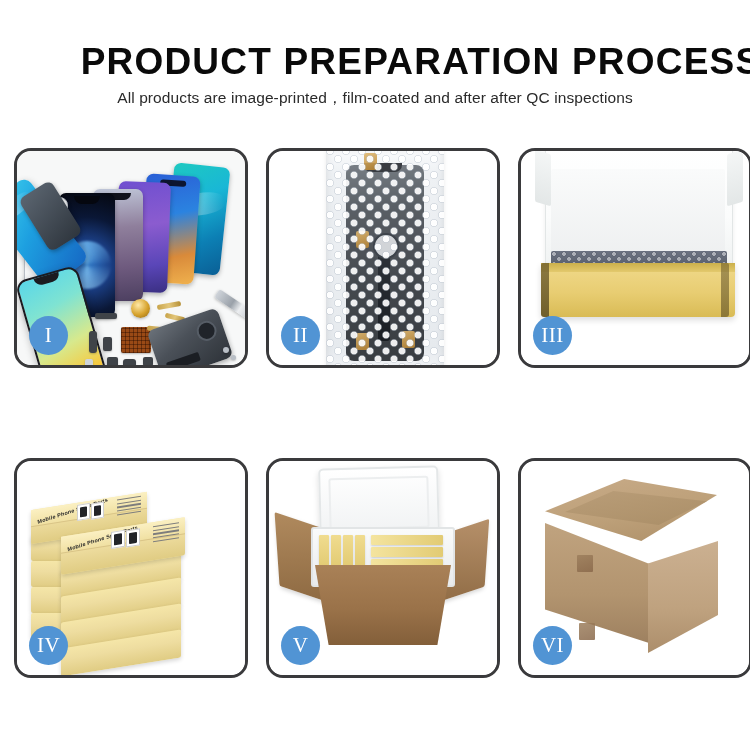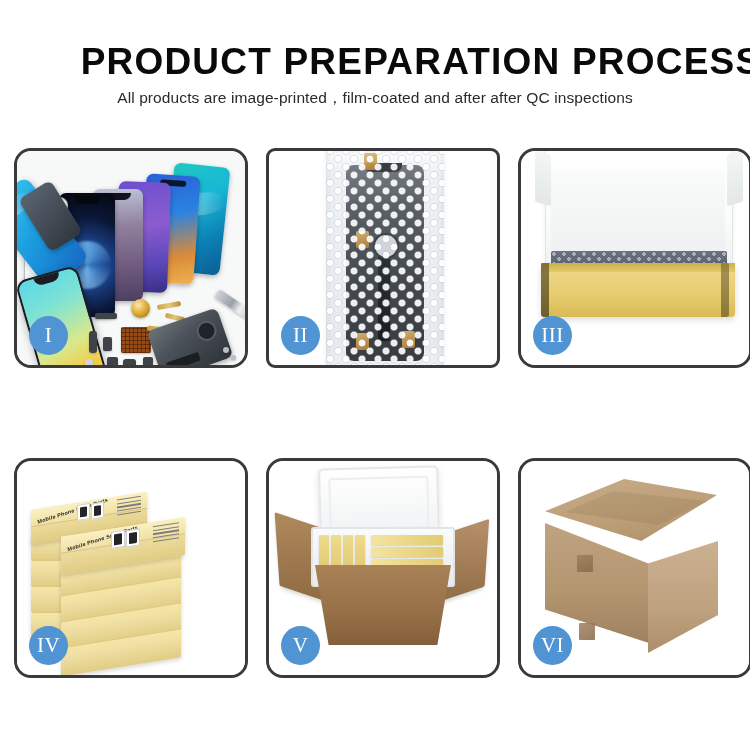--- a/index.html
+++ b/index.html
@@ -37,21 +37,21 @@
     width:234px; height:220px;
     border:3px solid #3a3a3c;
     border-radius:17px;
     background:#fdfdfd;
     box-sizing:border-box;
     overflow:hidden;
   }
   .panel-inner { position:absolute; inset:0; overflow:hidden; border-radius:14px; }
 
   .p1 { left:14px;  top:148px; }
-  .p2 { left:266px; top:148px;border-radius:9px; }
+  .p2 { left:266px; top:148px; }
   .p3 { left:518px; top:148px; }
   .p4 { left:14px;  top:458px; }
   .p5 { left:266px; top:458px; }
   .p6 { left:518px; top:458px; }
 
   
   .badge {
     position:absolute; left:12px; bottom:10px;
     width:39px; height:39px; border-radius:50%;
     background:#5194d4;

